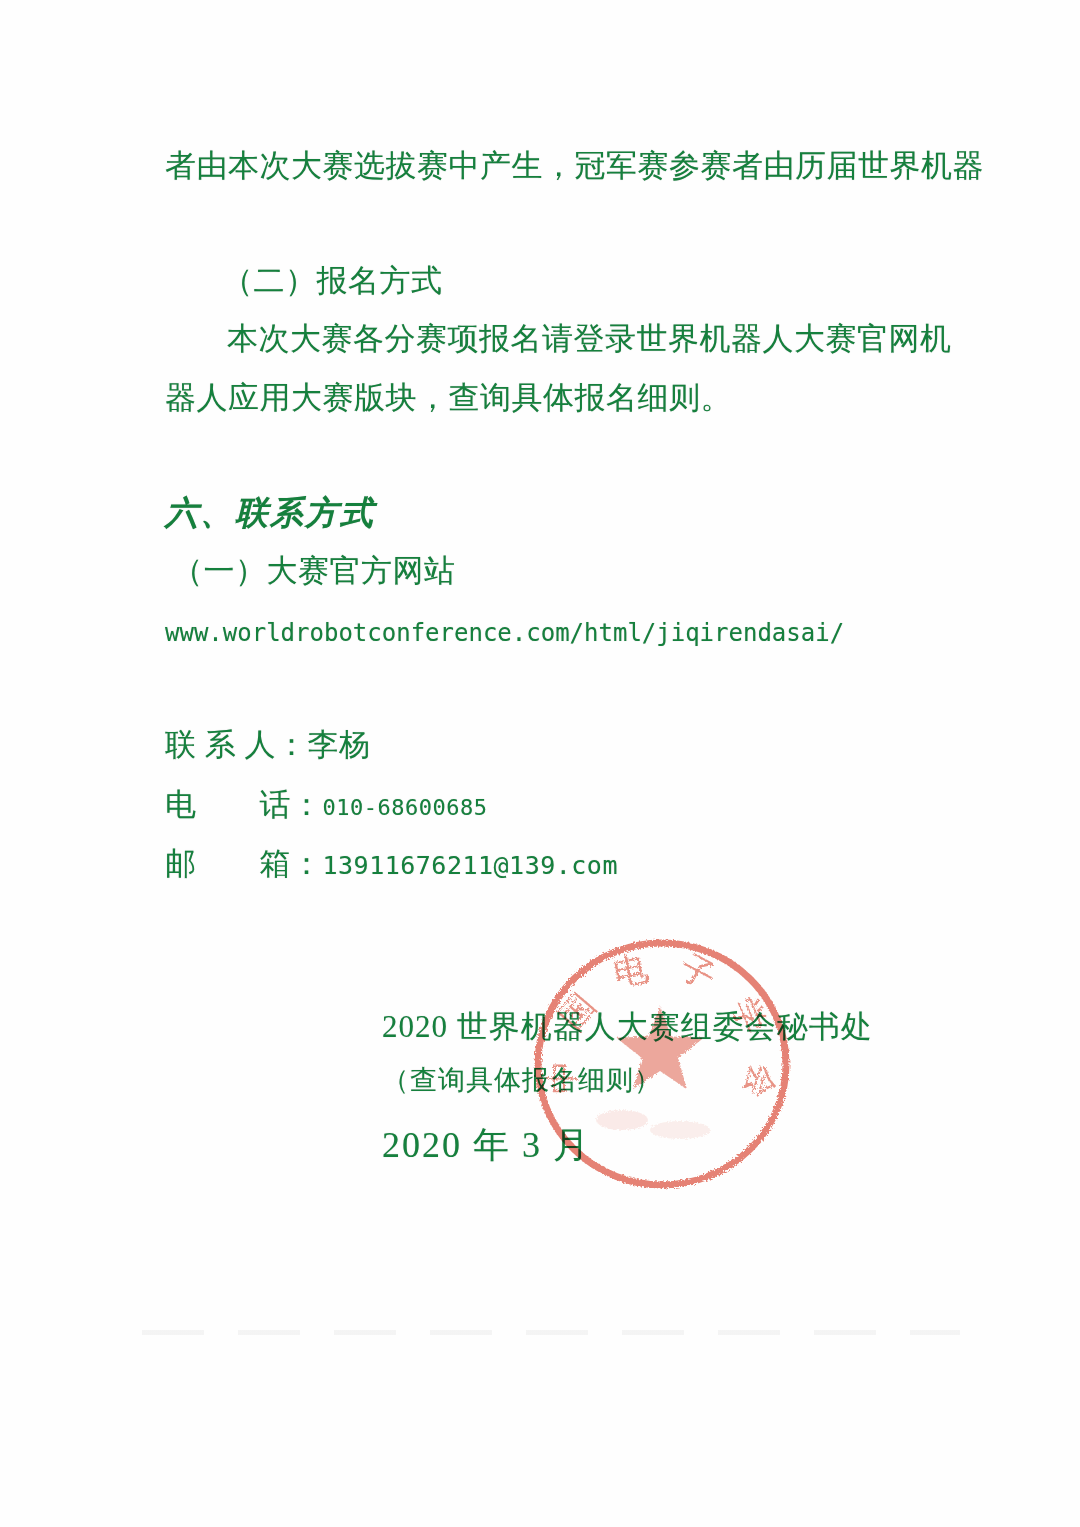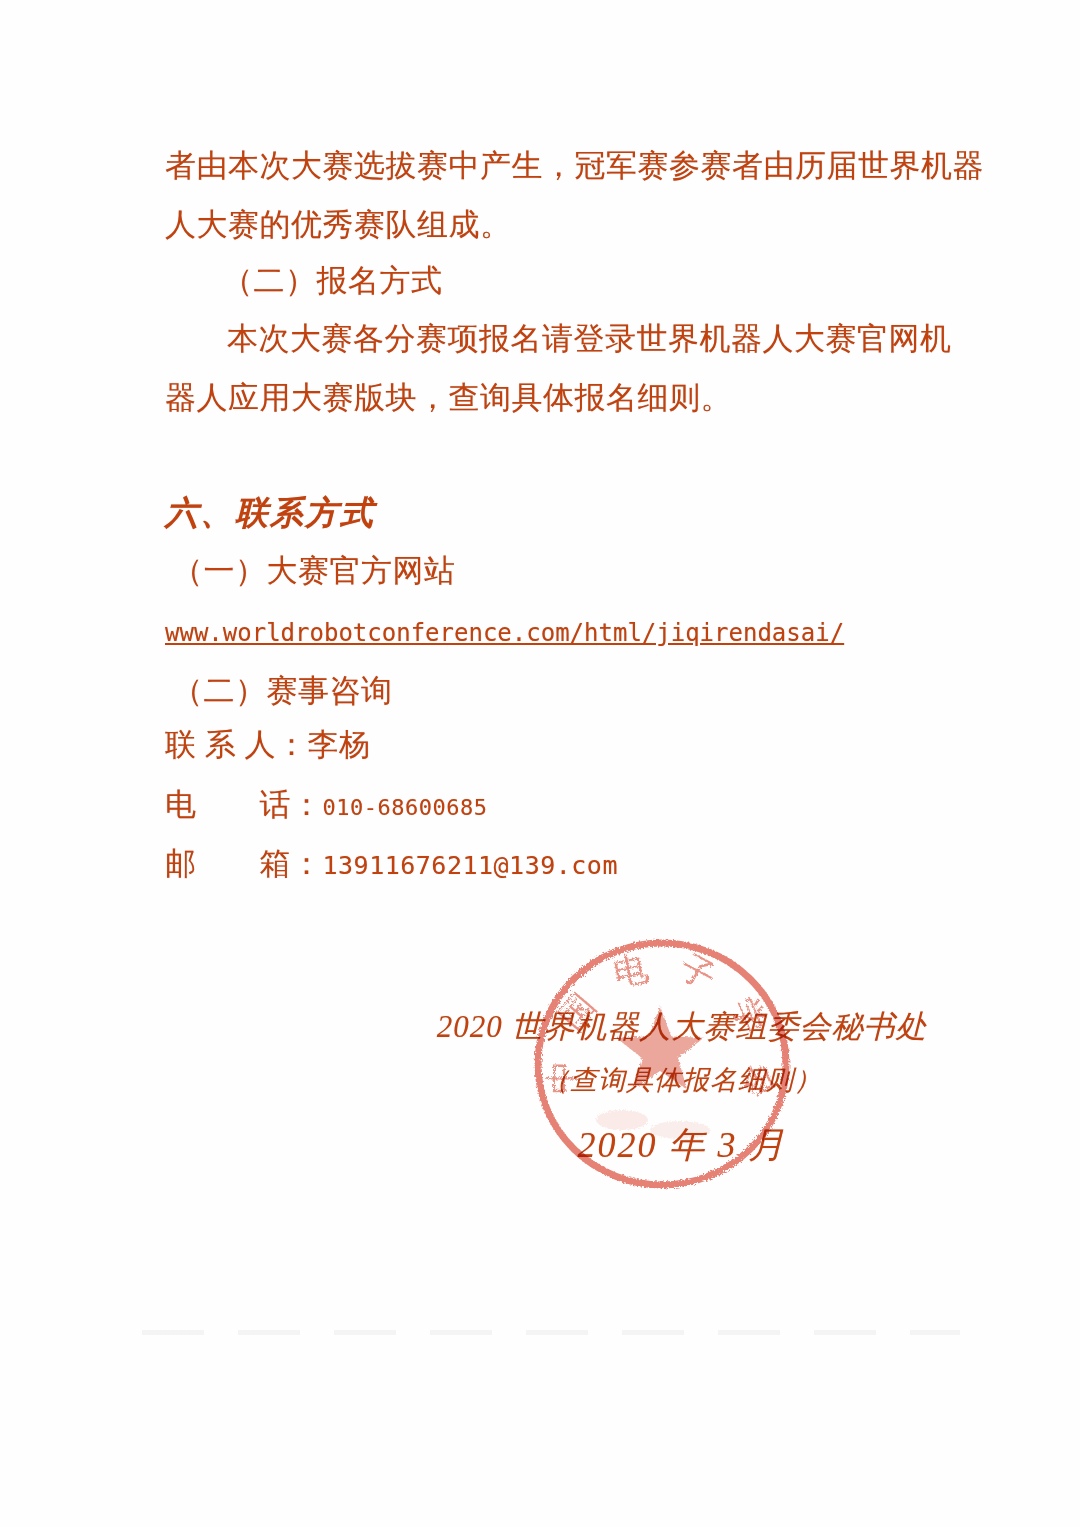--- a/index.html
+++ b/index.html
@@ -1,34 +1,34 @@
 <!DOCTYPE html>
 <html><head>
 <meta charset="utf-8">
 <style>
   html,body { margin:0; padding:0; background:#ffffff; }
   .page {
     position:relative; width:1080px; height:1527px;
     background:#fefefe; overflow:hidden;
     font-family:"Liberation Serif","DejaVu Serif",serif;
-    color:#c2410c;
+    color:#15803d;
   }
   .line {
     position:absolute; left:165px; font-size:31px; line-height:1.25;
     letter-spacing:0.5px; white-space:pre;
     text-shadow:0 0 1px rgba(40,40,40,0.28);
   }
   .heading { font-weight:bold; font-size:33px; letter-spacing:2px;font-style:italic; }
   .mono { font-family:"DejaVu Sans Mono","Liberation Mono",monospace; }
-  .url { font-size:24px; letter-spacing:0;text-decoration:underline; }
+  .url { font-size:24px; letter-spacing:0; }
   .val-phone { font-size:22px; }
   .val-email { font-size:25px; }
   .sig-block {
-    position:absolute; left:382px; width:600px; text-align:center;
-    white-space:pre; z-index:2; text-shadow:0 0 1px rgba(40,40,40,0.28);font-style:italic;
+    position:absolute; left:382px; width:600px; text-align:left;
+    white-space:pre; z-index:2; text-shadow:0 0 1px rgba(40,40,40,0.28);
   }
   .sig-1 { top:1006px; font-size:31px; letter-spacing:1px; }
   .sig-2 { top:1062px; font-size:27px; letter-spacing:1px; }
   .sig-3 { top:1121px; font-size:36px; letter-spacing:2px; }
   .stamp {
     position:absolute; left:530px; top:934px; width:264px; height:260px;
     z-index:3; mix-blend-mode:multiply; opacity:0.92;
   }
   .scan-artifact {
     position:absolute; top:1330px; left:142px; width:818px; height:5px;
@@ -37,32 +37,30 @@
       rgba(0,0,0,0.0) 62px, rgba(0,0,0,0.0) 96px);
     opacity:0.75;
   }
 </style>
 </head>
 <body>
 
 <div class="page">
 
   <div class="line" style="top:147px">者由本次大赛选拔赛中产生，冠军赛参赛者由历届世界机器</div>
-  <div class="line" style="top:206px">人大赛的优秀赛队组成。</div>
 
   <div class="line" style="top:262px; left:222px">（二）报名方式</div>
 
   <div class="line" style="top:379px">器人应用大赛版块，查询具体报名细则。</div>
   <div class="line" style="top:320px; left:227px">本次大赛各分赛项报名请登录世界机器人大赛官网机</div>
 
   <div class="line heading" style="top:493px">六、联系方式</div>
 
   <div class="line" style="top:552px; left:172px">（一）大赛官方网站</div>
   <div class="line mono url" style="top:618px">www.worldrobotconference.com/html/jiqirendasai/</div>
-  <div class="line" style="top:672px; left:172px">（二）赛事咨询</div>
 
   <div class="line" style="top:726px"><span>联 系 人：</span><span>李杨</span></div>
 
   <div class="line" style="top:786px"><span>电　　话：</span><span class="mono val-phone">010-68600685</span></div>
 
   <div class="line" style="top:845px"><span>邮　　箱：</span><span class="mono val-email">13911676211@139.com</span></div>
 
   <svg class="stamp" viewBox="0 0 264 260" aria-hidden="true">
     <defs>
       <filter id="rough" x="-15%" y="-15%" width="130%" height="130%">

